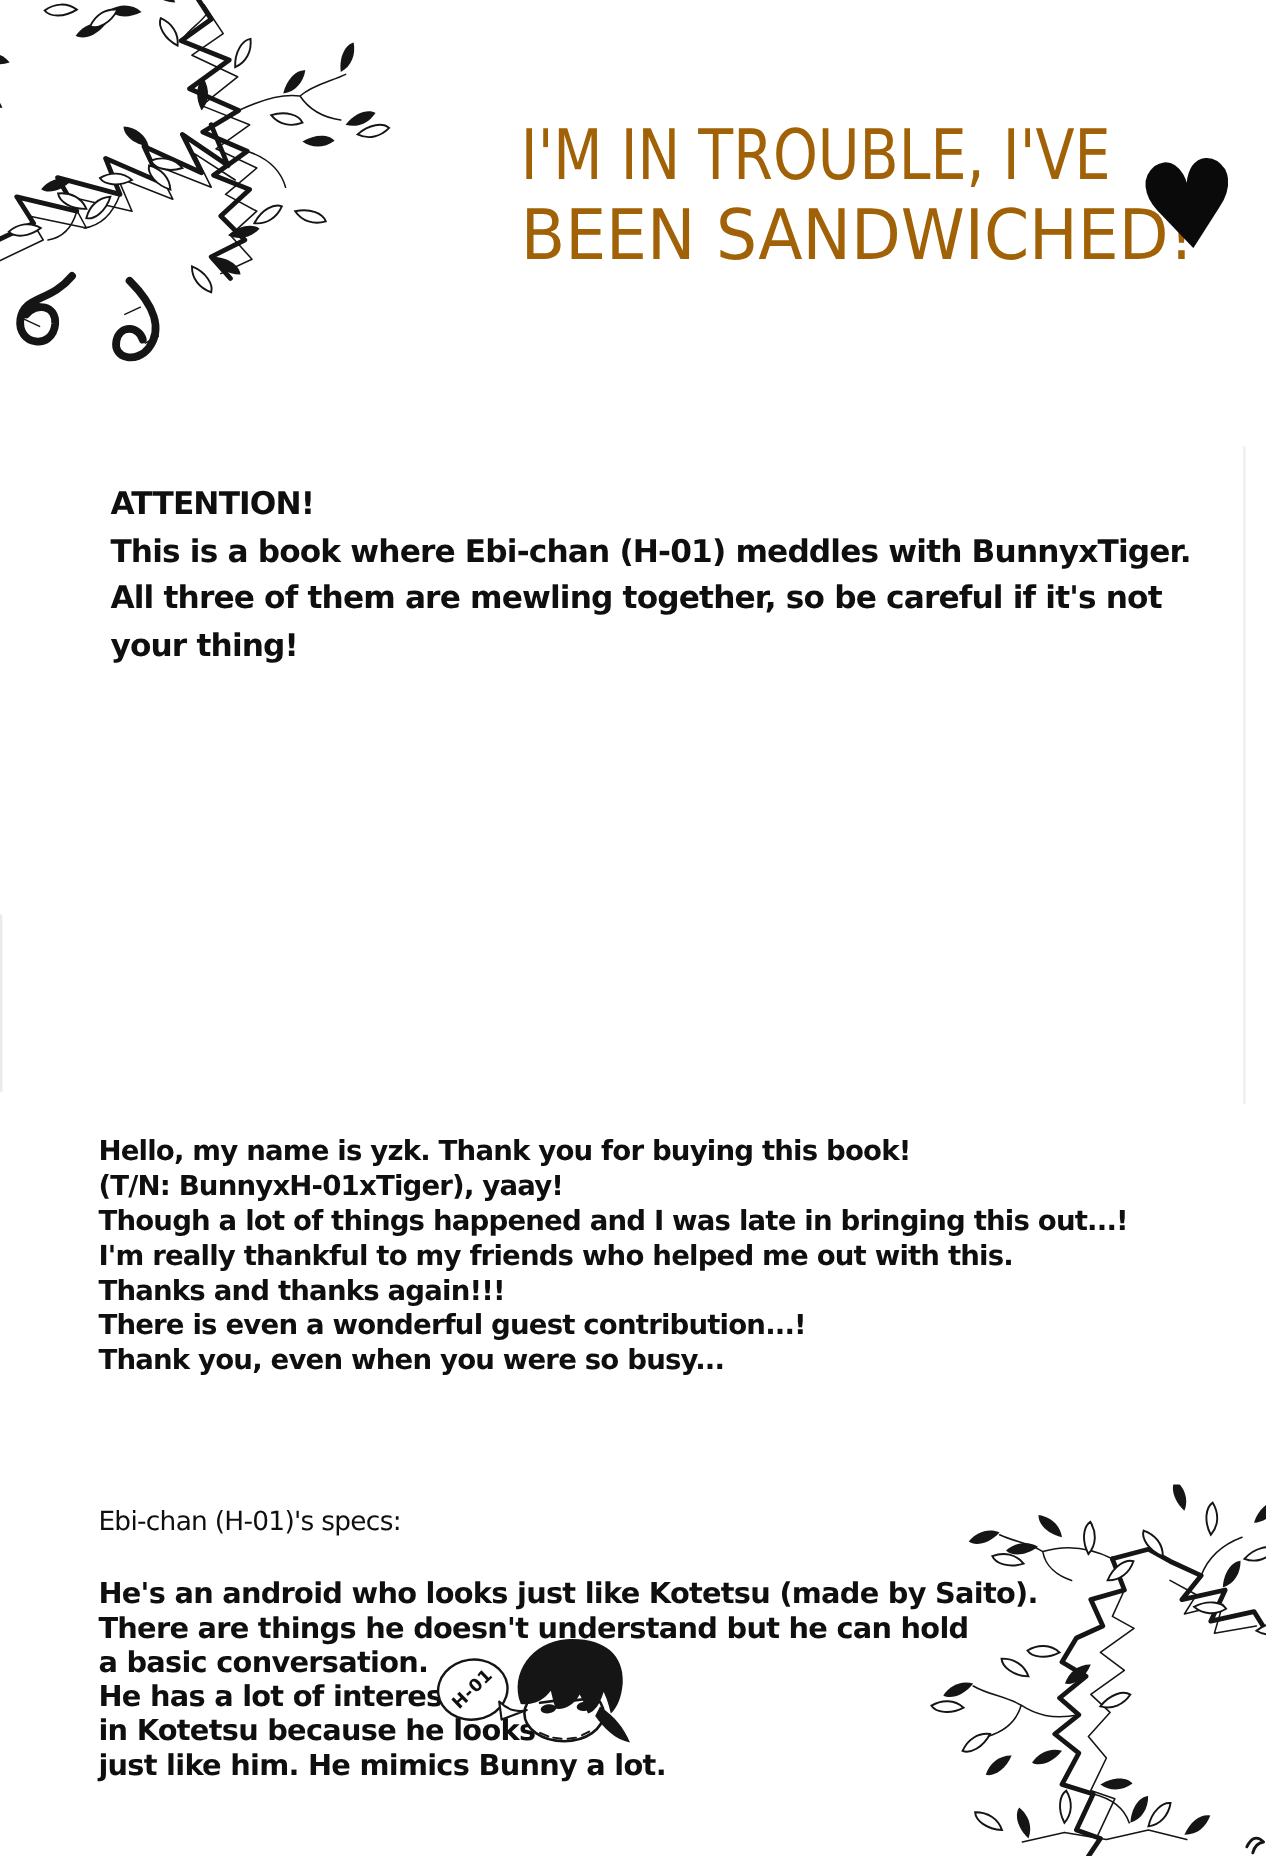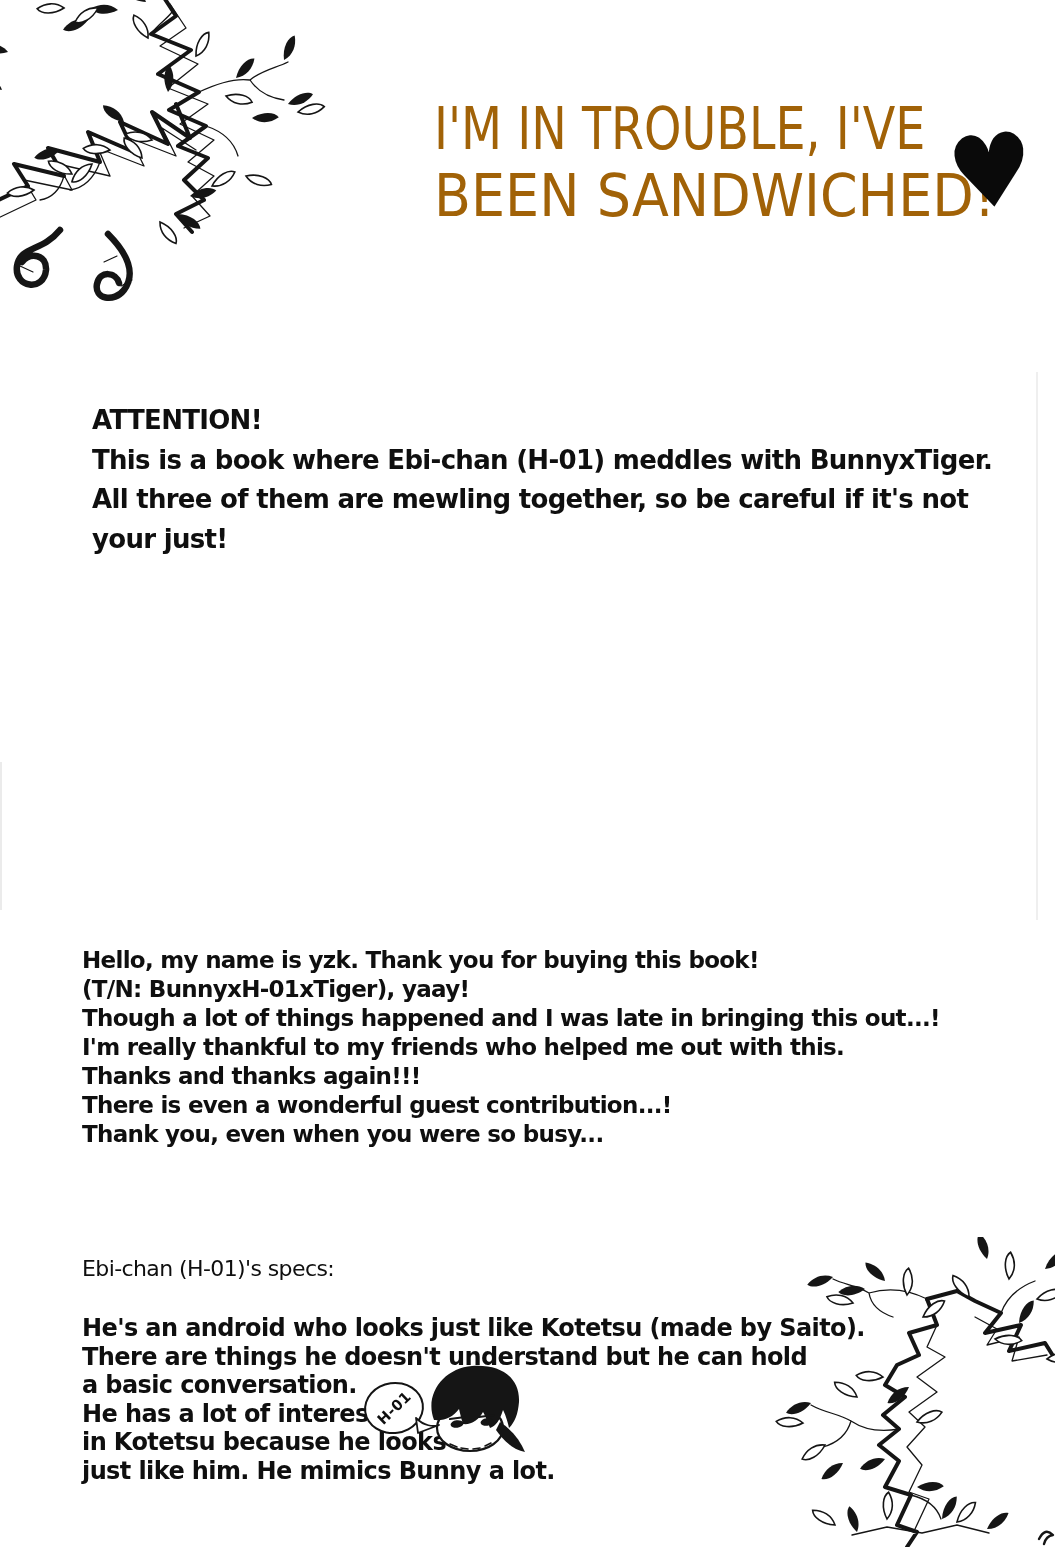--- a/index.html
+++ b/index.html
@@ -108,21 +108,21 @@
 <div class="abs title">
   <div class="l1">I'M IN TROUBLE, I'VE</div>
   <div class="l2">BEEN SANDWICHED!</div>
 </div>
 <div class="abs heart">♥</div>
 
 <div class="abs attention">
   <div class="nw">ATTENTION!</div>
   <div class="nw">This is a book where Ebi-chan (H-01) meddles with BunnyxTiger.</div>
   <div class="nw">All three of them are mewling together, so be careful if it's not</div>
-  <div class="nw">your just!</div>
+  <div class="nw">your thing!</div>
 </div>
 
 <div class="abs greeting">
   <div class="nw">Hello, my name is yzk. Thank you for buying this book!</div>
   <div class="nw">(T/N: BunnyxH-01xTiger), yaay!</div>
   <div class="nw">Though a lot of things happened and I was late in bringing this out...!</div>
   <div class="nw">I'm really thankful to my friends who helped me out with this.</div>
   <div class="nw">Thanks and thanks again!!!</div>
   <div class="nw">There is even a wonderful guest contribution...!</div>
   <div class="nw">Thank you, even when you were so busy...</div>

